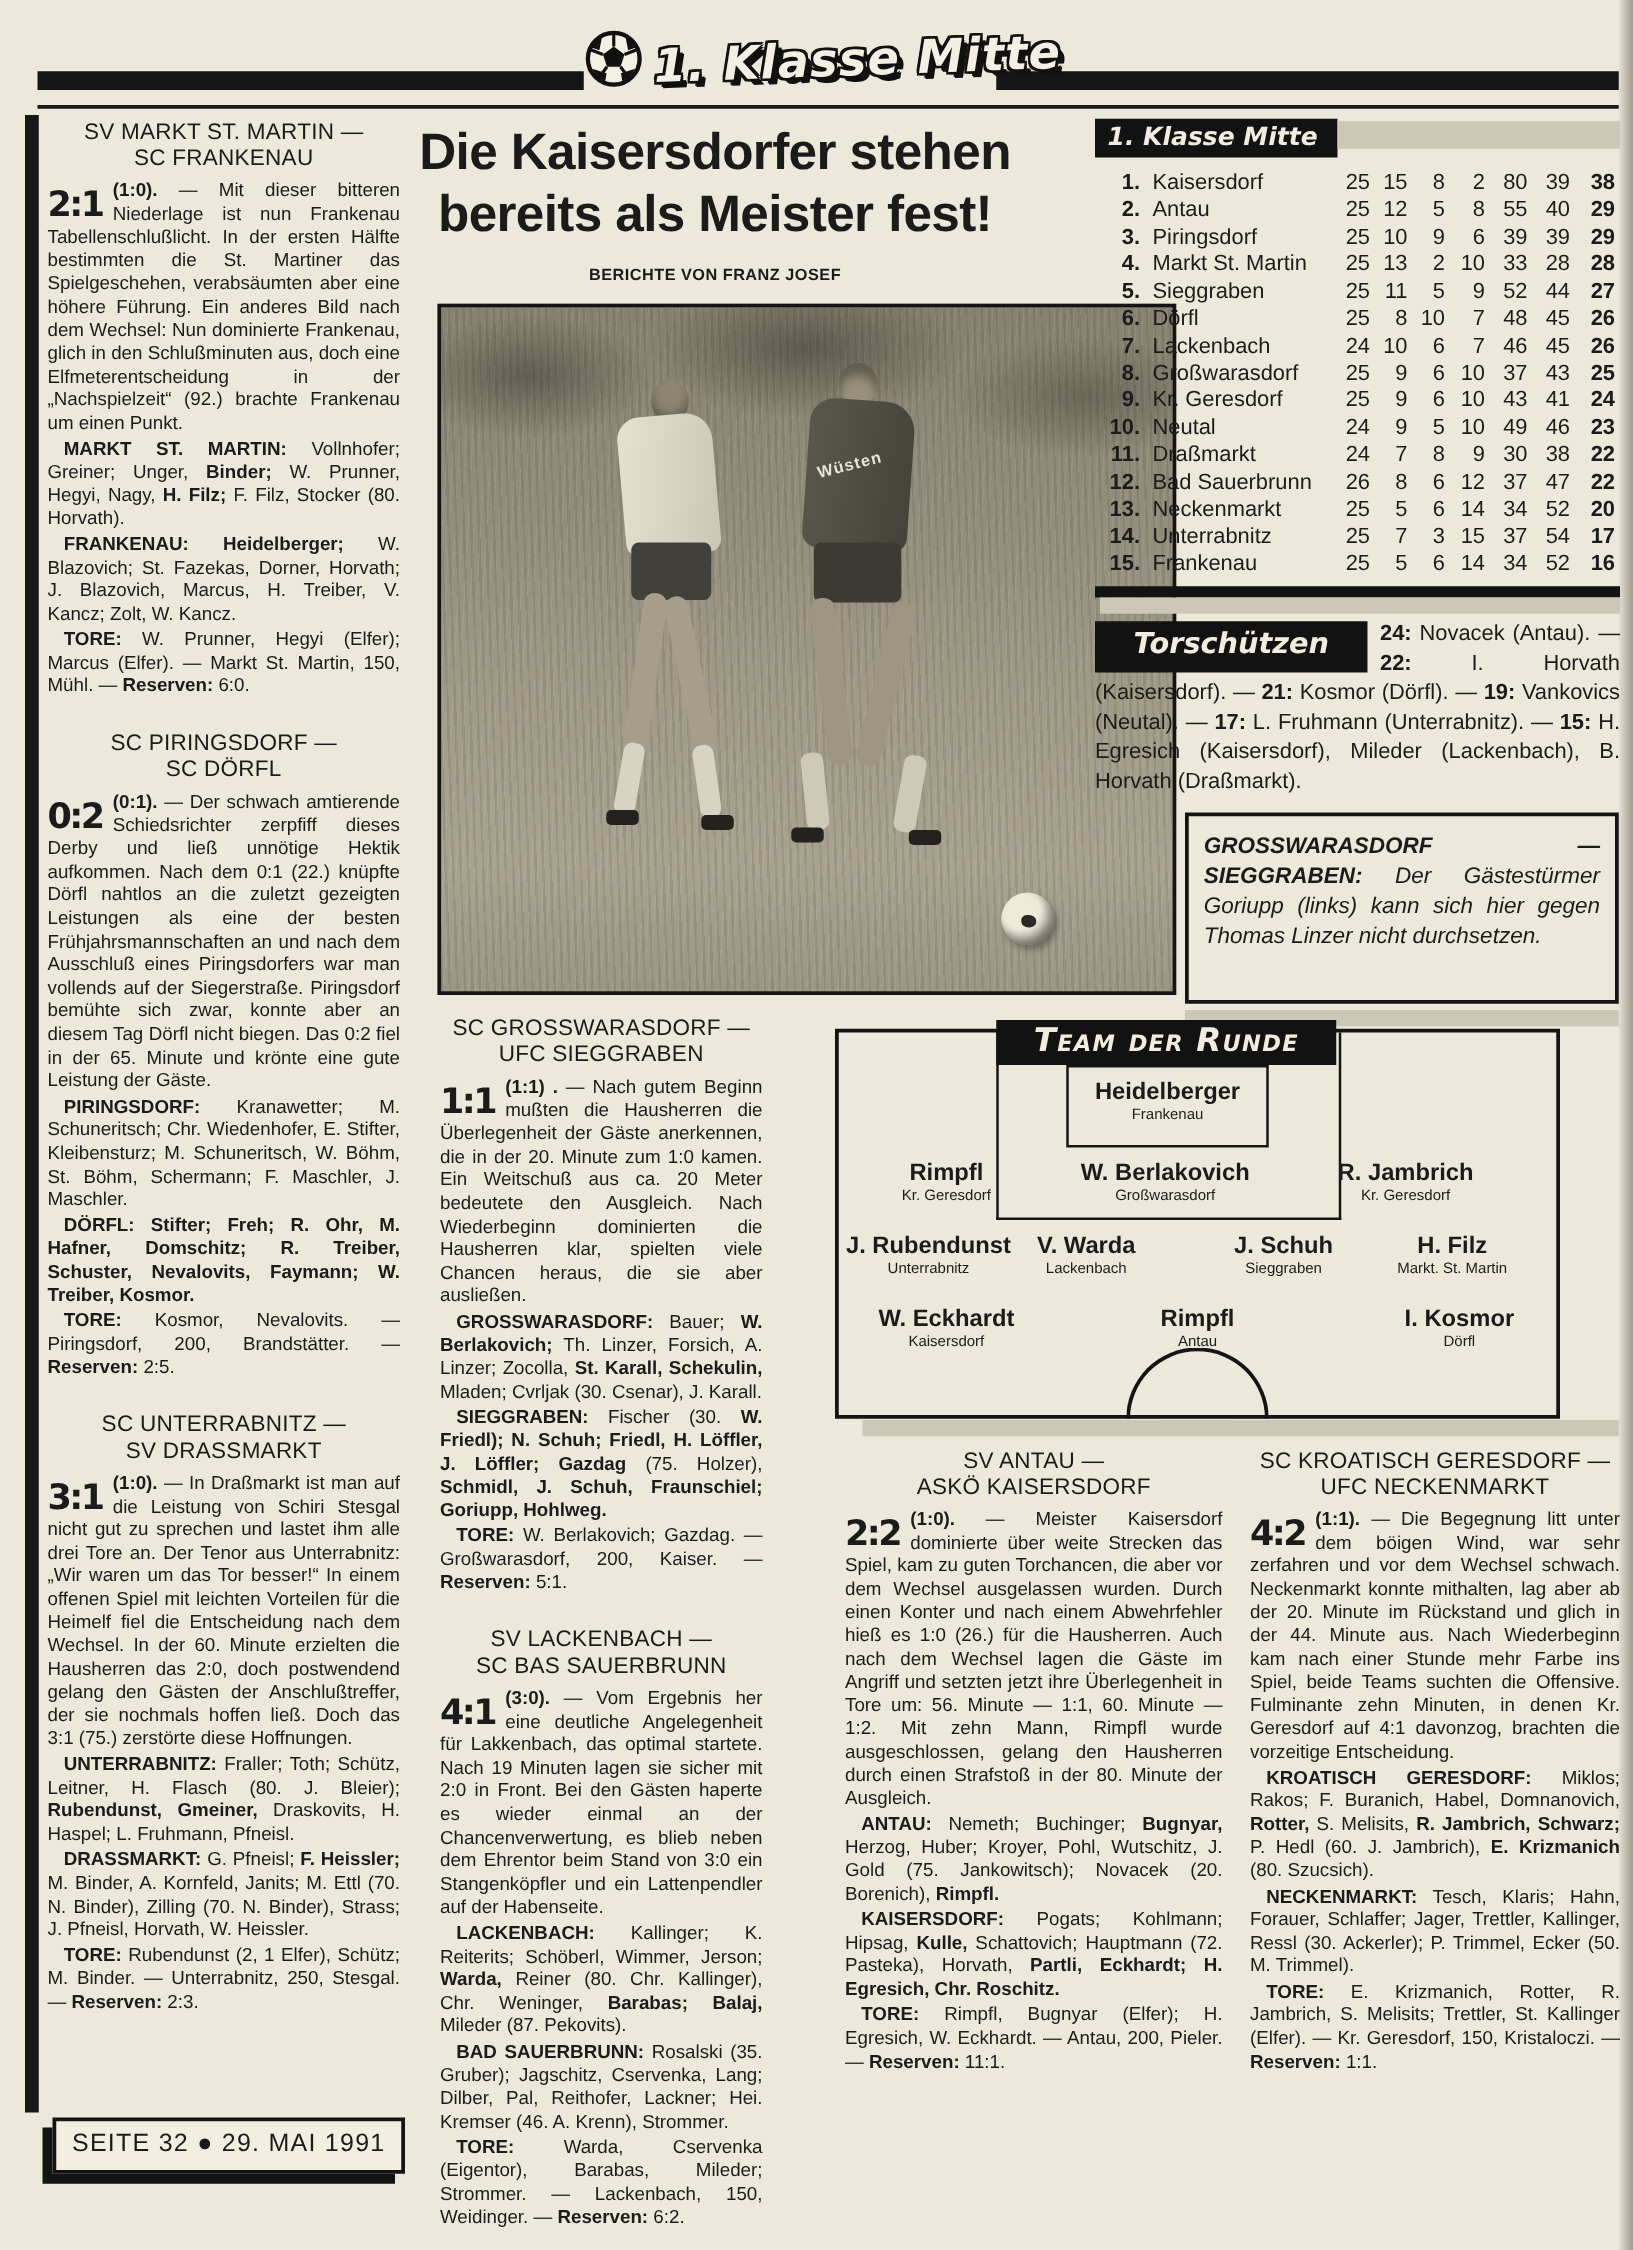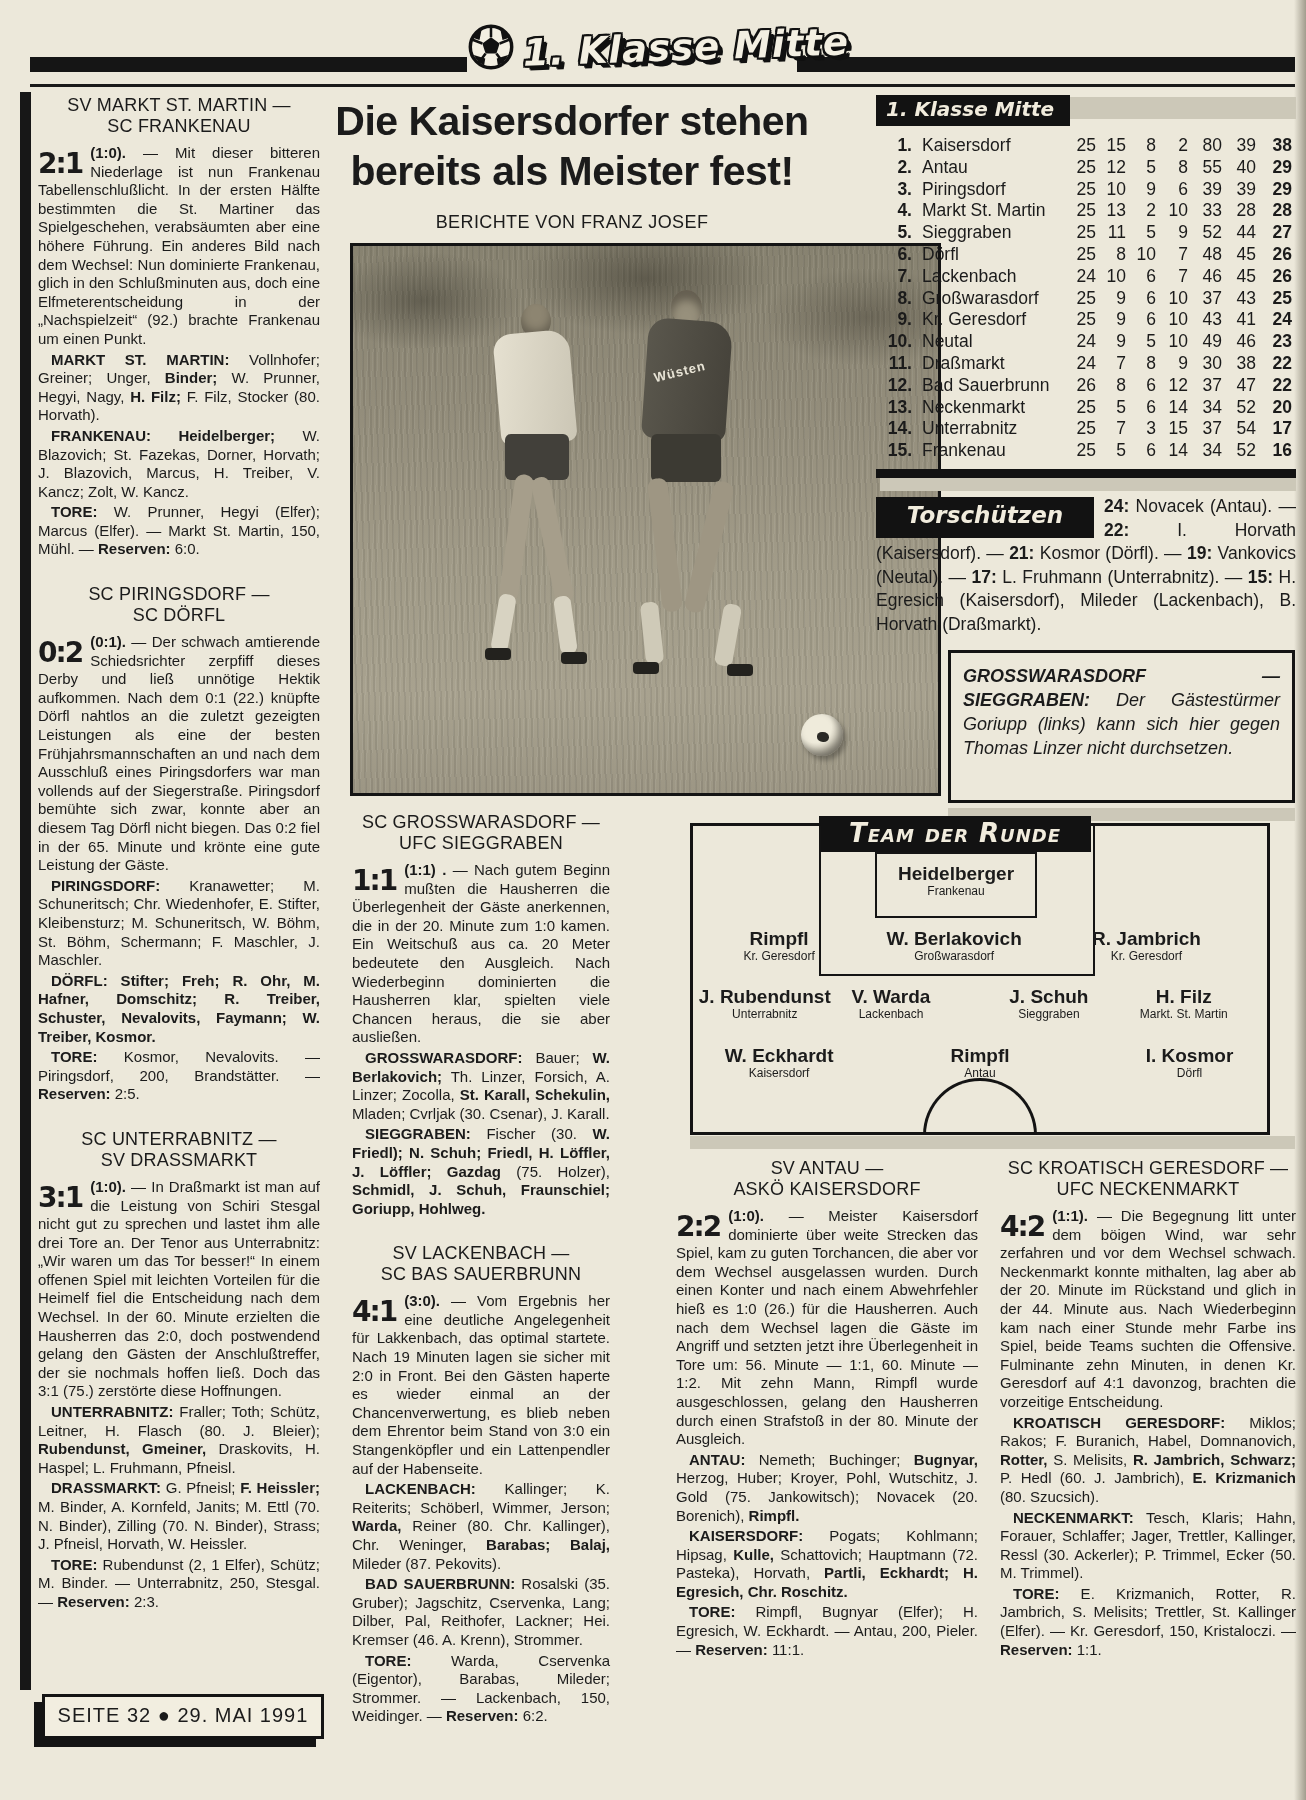--- a/index.html
+++ b/index.html
@@ -30,21 +30,21 @@
   .article h3{font-size:18px;line-height:21px;text-align:center;margin:0 0 7px;font-weight:400;letter-spacing:.2px;}
   .article p{margin:0;font-size:15px;line-height:18.6px;text-align:justify;}
   .article p.lineup{text-indent:13px;margin-top:2px;}
   .score{float:left;font-family:"DejaVu Sans",sans-serif;font-size:28px;line-height:33px;
         font-weight:700;letter-spacing:-2px;margin:3px 8px 0 0;}
   .b{font-weight:700;}
 
   
   .headline-block{position:absolute;left:326px;top:96px;width:492px;text-align:center;}
   .headline-block h1{font-size:41px;line-height:50px;margin:0;font-weight:700;letter-spacing:-.5px;}
-  .byline{margin-top:16px;font-size:18px;font-weight:400;letter-spacing:.4px;}
+  .byline{margin-top:16px;font-size:13px;font-weight:700;letter-spacing:.4px;}
 
   
   .photo{position:absolute;left:350px;top:243px;width:585px;height:547px;border:3px solid #141414;
         background:#9a947f;overflow:hidden;}
   .ph-bg{position:absolute;inset:0;filter:blur(.5px);background:
         radial-gradient(140px 70px at 12% 10%,rgba(40,38,30,.40),transparent 70%),
         radial-gradient(180px 80px at 50% 6%,rgba(45,42,33,.45),transparent 70%),
         radial-gradient(150px 70px at 88% 13%,rgba(50,46,36,.35),transparent 70%),
         repeating-linear-gradient(88deg,rgba(0,0,0,.08) 0 2px,transparent 2px 6px),
         repeating-linear-gradient(93deg,rgba(255,255,255,.06) 0 1px,transparent 1px 5px),
@@ -107,21 +107,21 @@
 
   
   .caption-box{position:absolute;left:948px;top:650px;width:347px;height:153px;border:3px solid #141414;
         padding:11px 12px;box-sizing:border-box;font-style:italic;font-size:18px;line-height:24px;text-align:justify;}
   .cap-label{font-weight:700;}
 
   
   .team-strip{position:absolute;background:#ccc8b8;height:13px;}
   .ts-top{left:948px;top:808px;width:347px;}
   .ts-bottom{left:690px;top:1136px;width:605px;}
-  .team-panel{position:absolute;left:690px;top:823px;width:580px;height:312px;border:3px solid #141414;box-sizing:border-box;}
+  .team-panel{position:absolute;left:668px;top:823px;width:580px;height:312px;border:3px solid #141414;box-sizing:border-box;}
   .team-banner{position:absolute;left:126px;top:-10px;width:272px;height:36px;background:#121212;color:#f1ecdd;
         font-style:italic;font-weight:700;font-variant:small-caps;font-size:26px;line-height:34px;text-align:center;
         letter-spacing:1px;font-family:"DejaVu Sans",sans-serif;}
   .penalty-box{position:absolute;left:126px;top:0;width:272px;height:148px;border:2.5px solid #141414;border-top:none;}
   .goal-box{position:absolute;left:182px;top:26px;width:162px;height:66px;border:2.5px solid #141414;
         text-align:center;padding-top:9px;box-sizing:border-box;}
   .center-arc{position:absolute;left:50%;bottom:-3px;transform:translateX(-50%);width:108px;height:54px;
         border:3px solid #141414;border-bottom:none;border-radius:108px 108px 0 0;}
   .p-name{font-weight:700;font-size:19px;line-height:21px;}
   .p-club{font-size:12px;line-height:15px;}
@@ -456,20 +456,21 @@
     <div class="center-arc"></div>
   </div>
   <div class="team-strip ts-bottom"></div>
 
   <div class="col col2">
       <div class="article">
         <h3><span>SC GROSSWARASDORF —</span><br><span>UFC SIEGGRABEN</span></h3>
         <p class="lead"><span class="score">1:1</span><span class="b">(1:1) .</span><span> — Nach gutem Beginn mußten die Hausherren die Überlegenheit der Gäste anerkennen, die in der 20. Minute zum 1:0 kamen. Ein Weitschuß aus ca. 20 Meter bedeutete den Ausgleich. Nach Wiederbeginn dominierten die Hausherren klar, spielten viele Chancen heraus, die sie aber ausließen.</span></p>
         <p class="lineup"><span class="b">GROSSWARASDORF:</span><span> Bauer; </span><span class="b">W. Berlakovich;</span><span> Th. Linzer, Forsich, A. Linzer; Zocolla, </span><span class="b">St. Karall, Schekulin,</span><span> Mladen; Cvrljak (30. Csenar), J. Karall.</span></p>
         <p class="lineup"><span class="b">SIEGGRABEN:</span><span> Fischer (30. </span><span class="b">W. Friedl); N. Schuh; Friedl, H. Löffler, J. Löffler; Gazdag</span><span> (75. Holzer), </span><span class="b">Schmidl, J. Schuh, Fraunschiel; Goriupp, Hohlweg.</span></p>
+        <p class="lineup"><span class="b">TORE:</span><span> W. Berlakovich; Gazdag. — Großwarasdorf, 200, Kaiser. — </span><span class="b">Reserven:</span><span> 5:1.</span></p>
       </div>
       <div class="article">
         <h3><span>SV LACKENBACH —</span><br><span>SC BAS SAUERBRUNN</span></h3>
         <p class="lead"><span class="score">4:1</span><span class="b">(3:0).</span><span> — Vom Ergebnis her eine deutliche Angelegenheit für Lakkenbach, das optimal startete. Nach 19 Minuten lagen sie sicher mit 2:0 in Front. Bei den Gästen haperte es wieder einmal an der Chancenverwertung, es blieb neben dem Ehrentor beim Stand von 3:0 ein Stangenköpfler und ein Lattenpendler auf der Habenseite.</span></p>
         <p class="lineup"><span class="b">LACKENBACH:</span><span> Kallinger; K. Reiterits; Schöberl, Wimmer, Jerson; </span><span class="b">Warda,</span><span> Reiner (80. Chr. Kallinger), Chr. Weninger, </span><span class="b">Barabas; Balaj,</span><span> Mileder (87. Pekovits).</span></p>
         <p class="lineup"><span class="b">BAD SAUERBRUNN:</span><span> Rosalski (35. Gruber); Jagschitz, Cservenka, Lang; Dilber, Pal, Reithofer, Lackner; Hei. Kremser (46. A. Krenn), Strommer.</span></p>
         <p class="lineup"><span class="b">TORE:</span><span> Warda, Cservenka (Eigentor), Barabas, Mileder; Strommer. — Lackenbach, 150, Weidinger. — </span><span class="b">Reserven:</span><span> 6:2.</span></p>
       </div>
     </div>
   <div class="col col3">

